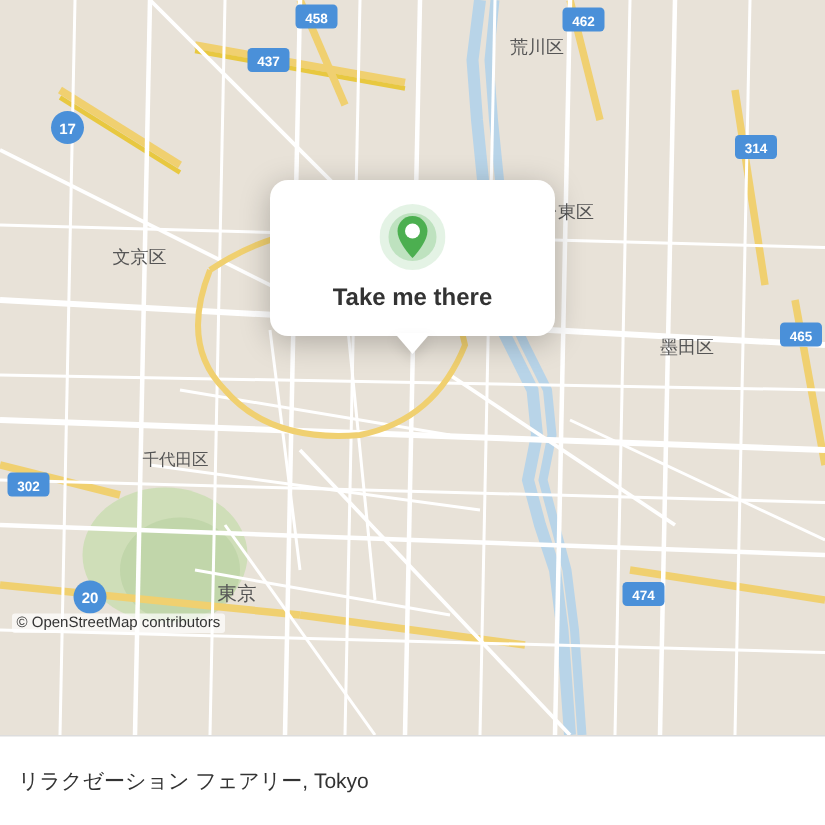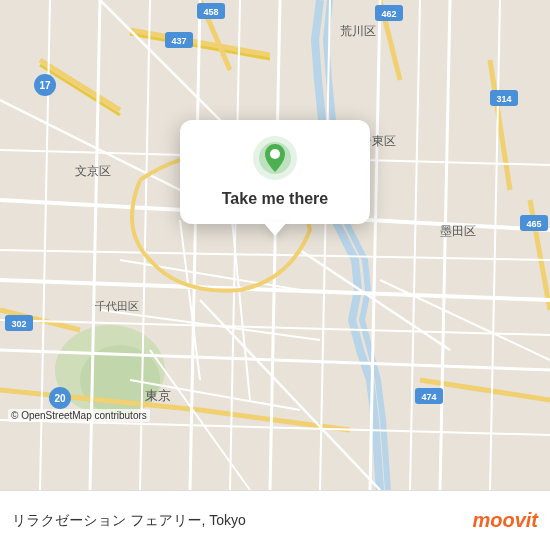--- a/index.html
+++ b/index.html
@@ -241,16 +241,13 @@
       <circle cx="22" cy="22" r="16" fill="#4CAF50" opacity="0.25"></circle>
       <path d="M22 8 C16 8 12 13 12 18 C12 26 22 36 22 36 C22 36 32 26 32 18 C32 13 28 8 22 8Z" fill="#4CAF50"></path>
       <circle cx="22" cy="18" r="5" fill="white"></circle>
     </svg>
     <button id="take-me-there-btn">Take me there</button>
   </div>
 </div>
 
 <div id="bottom-bar">
   <span id="place-name">リラクゼーション フェアリー, Tokyo</span>
-  <div id="moovit-logo">
-    <span class="moovit-text">moovit</span>
-  </div>
 </div>
 
 </body></html>

